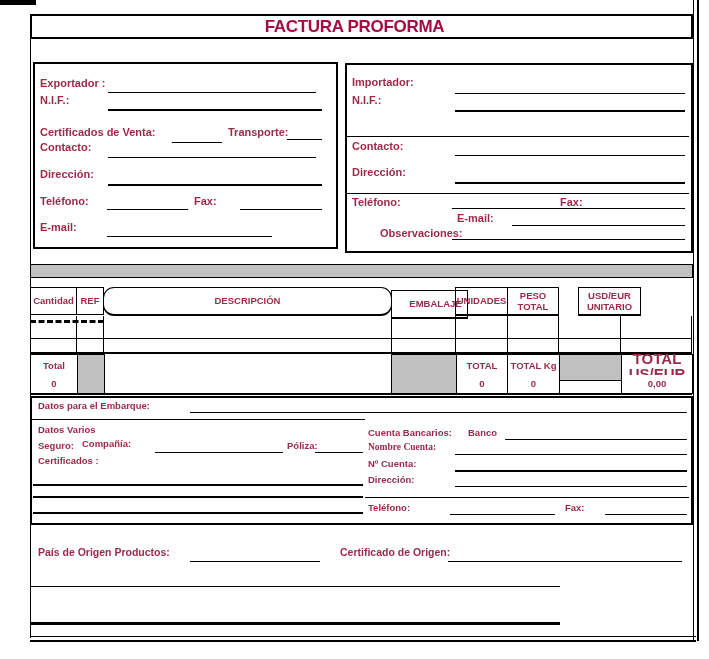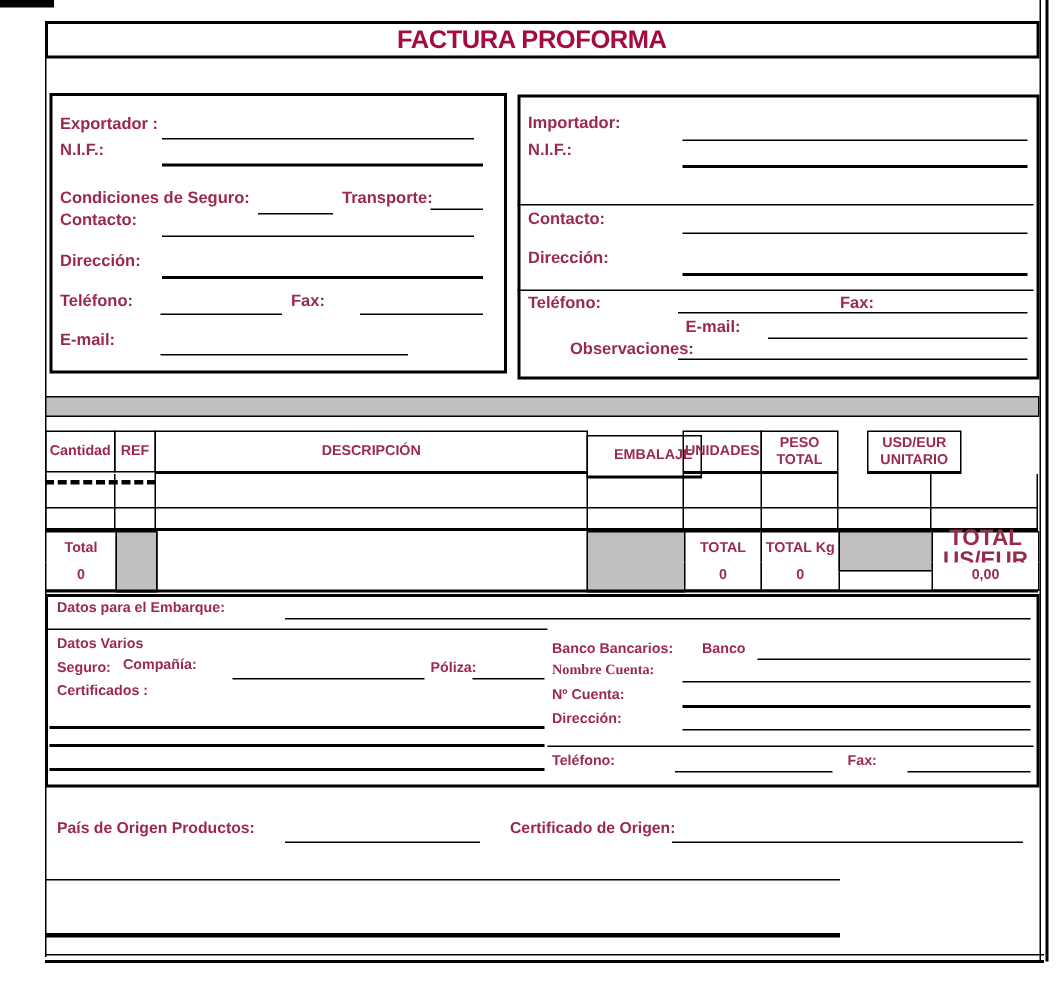--- a/index.html
+++ b/index.html
@@ -40,21 +40,21 @@
 
   <div class="box2" style="left:30px;top:14px;width:659px;height:21px;"></div>
   <div class="title" style="left:0;top:17px;">FACTURA PROFORMA</div>
 
 
   <div class="box2" style="left:33px;top:62px;width:301px;height:183px;"></div>
   <div class="lbl" style="left:40px;top:78px;">Exportador :</div>
   <div class="fl" style="left:108px;top:92px;width:208px;"></div>
   <div class="lbl" style="left:40px;top:95px;">N.I.F.:</div>
   <div class="fl2" style="left:108px;top:109px;width:214px;"></div>
-  <div class="lbl" style="left:40px;top:127px;">Condiciones de Seguro:</div>
+  <div class="lbl" style="left:40px;top:127px;">Certificados de Venta:</div>
   <div class="fl" style="left:172px;top:142px;width:50px;"></div>
   <div class="lbl" style="left:228px;top:127px;">Transporte:</div>
   <div class="fl" style="left:287px;top:139px;width:35px;"></div>
   <div class="lbl" style="left:40px;top:142px;">Contacto:</div>
   <div class="fl" style="left:108px;top:157px;width:208px;"></div>
   <div class="lbl" style="left:40px;top:169px;">Dirección:</div>
   <div class="fl2" style="left:108px;top:184px;width:214px;"></div>
   <div class="lbl" style="left:40px;top:196px;">Teléfono:</div>
   <div class="fl" style="left:107px;top:209px;width:81px;"></div>
   <div class="lbl" style="left:194px;top:196px;">Fax:</div>
@@ -82,21 +82,21 @@
   <div class="fl" style="left:452px;top:239px;width:233px;"></div>
 
   <div class="graybar" style="left:30px;top:264px;width:661px;height:12px;"></div>
 
   <div class="hdrcell" style="left:30px;top:287px;width:45px;height:26px;border-bottom-width:1px;">
       <span>Cantidad</span>
     </div>
   <div class="hdrcell" style="left:76px;top:287px;width:26px;height:26px;border-bottom-width:1px;">
       <span>REF</span>
     </div>
-  <div class="hdrcell" style="left:103px;top:287px;width:287px;height:26px;">
+  <div class="hdrcell" style="left:103px;top:287px;width:287px;height:26px;border-radius:11px;">
       <span>DESCRIPCIÓN</span>
     </div>
   <div class="hdrcell" style="left:391px;top:290px;width:63px;height:26px;padding-left:12px;">
       <span>EMBALAJE</span>
     </div>
   <div class="hdrcell" style="left:455px;top:287px;width:51px;height:26px;">
       <span>UNIDADES</span>
     </div>
   <div class="hdrcell" style="left:507px;top:287px;width:50px;height:26px;">
       <span style="width:34px;">PESO TOTAL</span>
@@ -162,21 +162,21 @@
   <div class="lbl sm" style="left:38px;top:441px;">Seguro:</div>
   <div class="lbl sm" style="left:82px;top:439px;">Compañía:</div>
   <div class="fl" style="left:155px;top:452px;width:128px;"></div>
   <div class="lbl sm" style="left:287px;top:441px;">Póliza:</div>
   <div class="fl" style="left:315px;top:452px;width:48px;"></div>
   <div class="lbl sm" style="left:38px;top:456px;">Certificados :</div>
   <div class="fl" style="left:33px;top:484px;width:330px;border-bottom-width:2px;"></div>
   <div class="fl" style="left:33px;top:496px;width:330px;border-bottom-width:2px;"></div>
   <div class="fl" style="left:33px;top:512px;width:330px;border-bottom-width:2px;"></div>
 
-  <div class="lbl sm" style="left:368px;top:428px;">Banco Bancarios:</div>
+  <div class="lbl sm" style="left:368px;top:428px;">Cuenta Bancarios:</div>
   <div class="lbl sm" style="left:468px;top:428px;">Banco</div>
   <div class="fl" style="left:505px;top:439px;width:182px;"></div>
   <div class="lbl sm" style="left:368px;top:443px;font-family:Liberation Serif, serif;">Nombre Cuenta:</div>
   <div class="fl" style="left:455px;top:454px;width:232px;"></div>
   <div class="lbl sm" style="left:368px;top:459px;">Nº Cuenta:</div>
   <div class="fl2" style="left:455px;top:470px;width:232px;"></div>
   <div class="lbl sm" style="left:368px;top:475px;">Dirección:</div>
   <div class="fl" style="left:455px;top:486px;width:232px;"></div>
   <div class="hline" style="left:365px;top:497px;width:324px;"></div>
   <div class="lbl sm" style="left:368px;top:503px;">Teléfono:</div>

